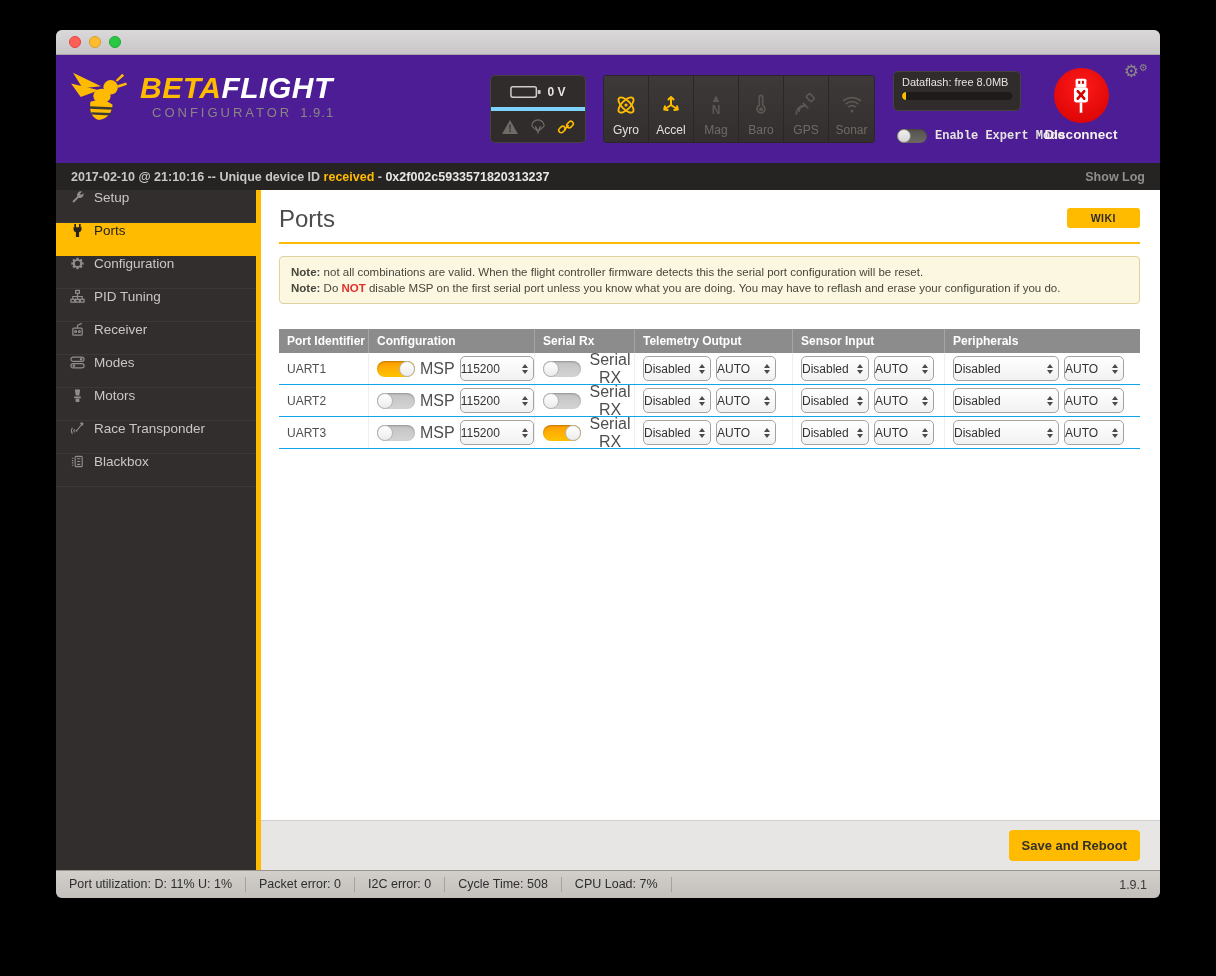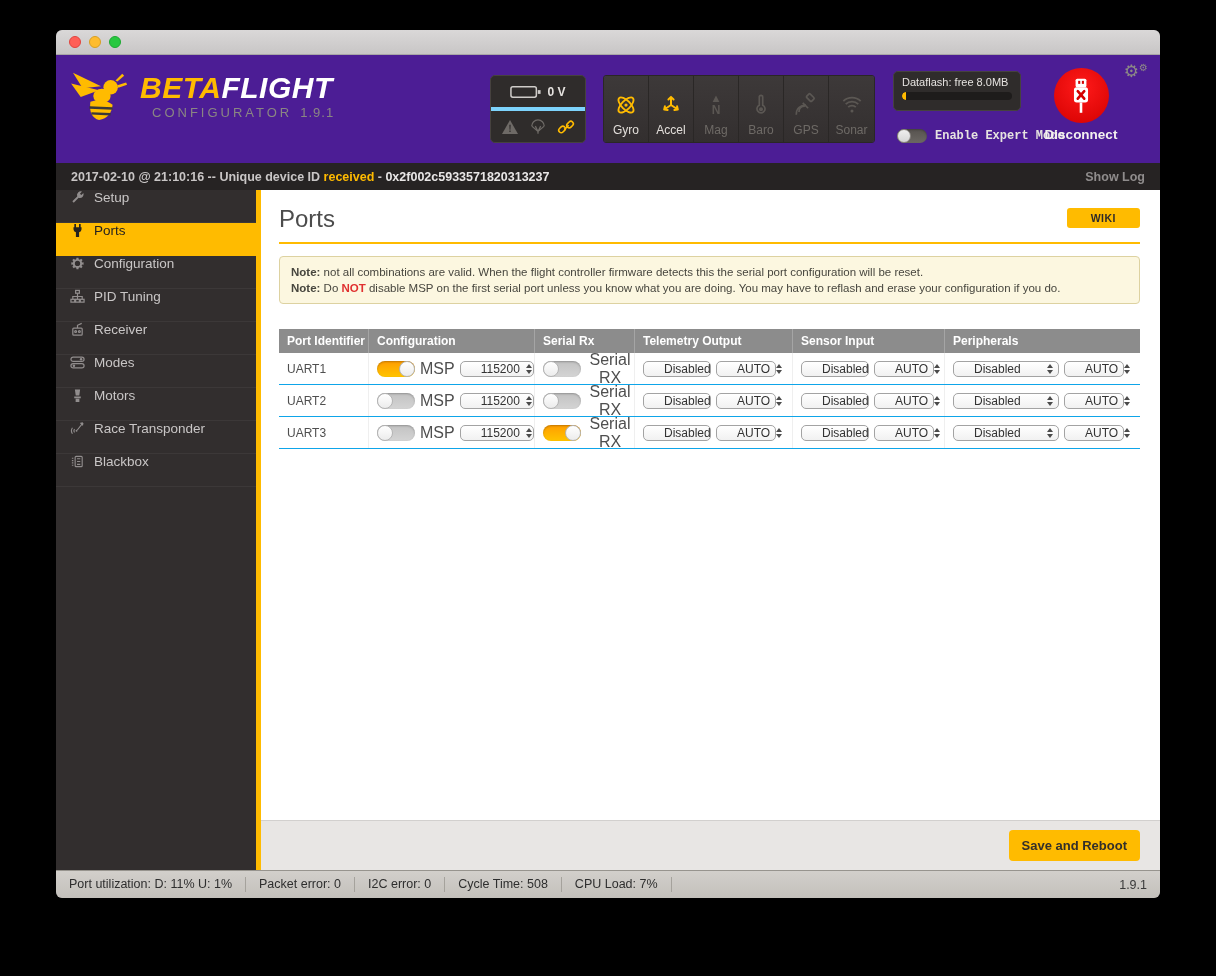--- a/index.html
+++ b/index.html
@@ -112,23 +112,23 @@
   .toggle{width:38px;height:16px;border-radius:8px;background:linear-gradient(#c2c2c2,#d4d4d4);
     position:relative;flex:0 0 38px;cursor:pointer;box-shadow:inset 0 1px 2px rgba(0,0,0,.25);}
   .toggle .knob{position:absolute;top:0;left:0;width:16px;height:16px;border-radius:50%;
     background:linear-gradient(#fff,#ececec);border:1px solid #b5b5b5;}
   .toggle.on{background:linear-gradient(#ff9d00,#ffc400);}
   .toggle.on .knob{left:auto;right:0;}
   .toggle.sm{width:30px;height:14px;flex:0 0 30px;border-radius:7px;background:linear-gradient(#57534f,#6b6763);}
   .toggle.sm .knob{width:14px;height:14px;background:linear-gradient(#efefef,#d6d6d6);border-color:#8a8682;}
   .tog-label{font-size:16px;color:#4f4f4f;}
 
-  .select{height:16px;border:1px solid #a3a3a3;border-radius:5px;
+  .select{height:25px;border:1px solid #a3a3a3;border-radius:5px;
     background:linear-gradient(#ffffff,#f1f1f1);display:flex;align-items:center;
-    padding:0 5px 0 20px;color:#333;cursor:pointer;}
+    padding:0 5px 0 0;color:#333;cursor:pointer;}
   .sel-label{flex:1;white-space:nowrap;}
   .stepper{display:flex;flex-direction:column;align-items:center;gap:2px;margin-left:6px;}
   .stepper .up{width:0;height:0;border-left:3.5px solid transparent;border-right:3.5px solid transparent;border-bottom:4.5px solid #4a4a4a;}
   .stepper .dn{width:0;height:0;border-left:3.5px solid transparent;border-right:3.5px solid transparent;border-top:4.5px solid #4a4a4a;}
   .w-baud{width:74px;flex:0 0 74px;}
   .w-dis{width:68px;flex:0 0 68px;}
   .w-auto{width:60px;flex:0 0 60px;}
   .w-wide{width:106px;flex:0 0 106px;}
 
   

